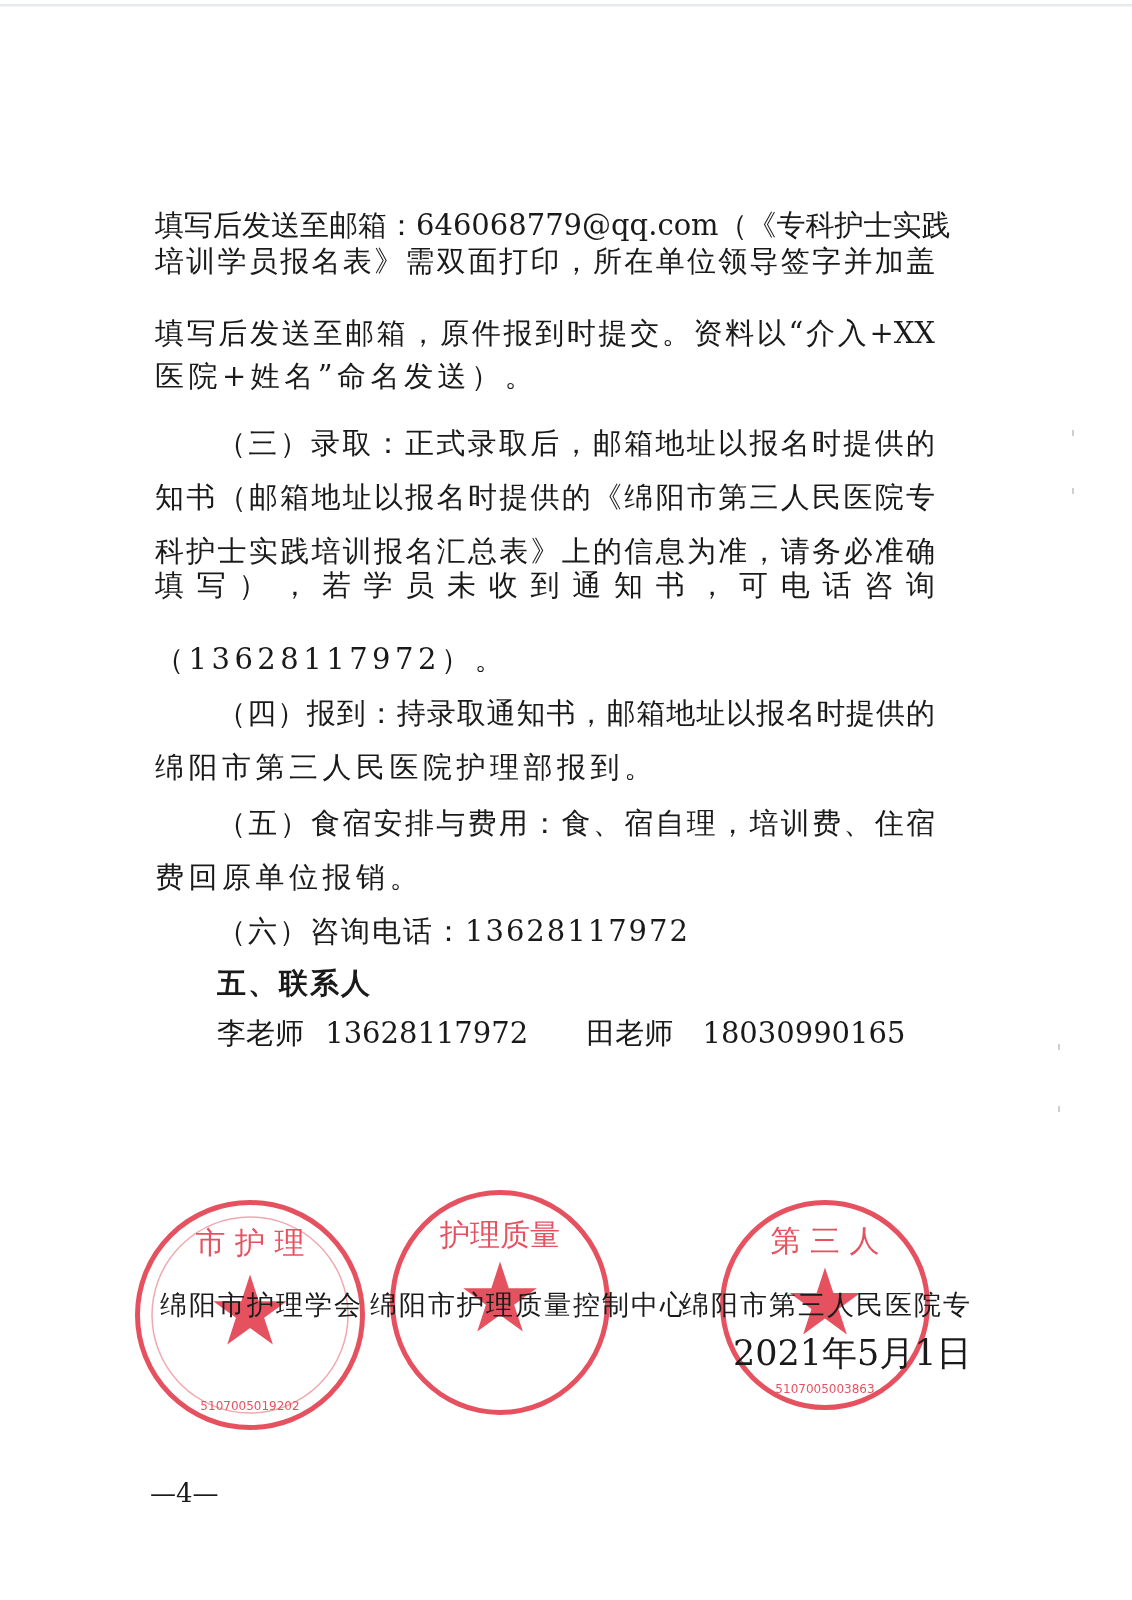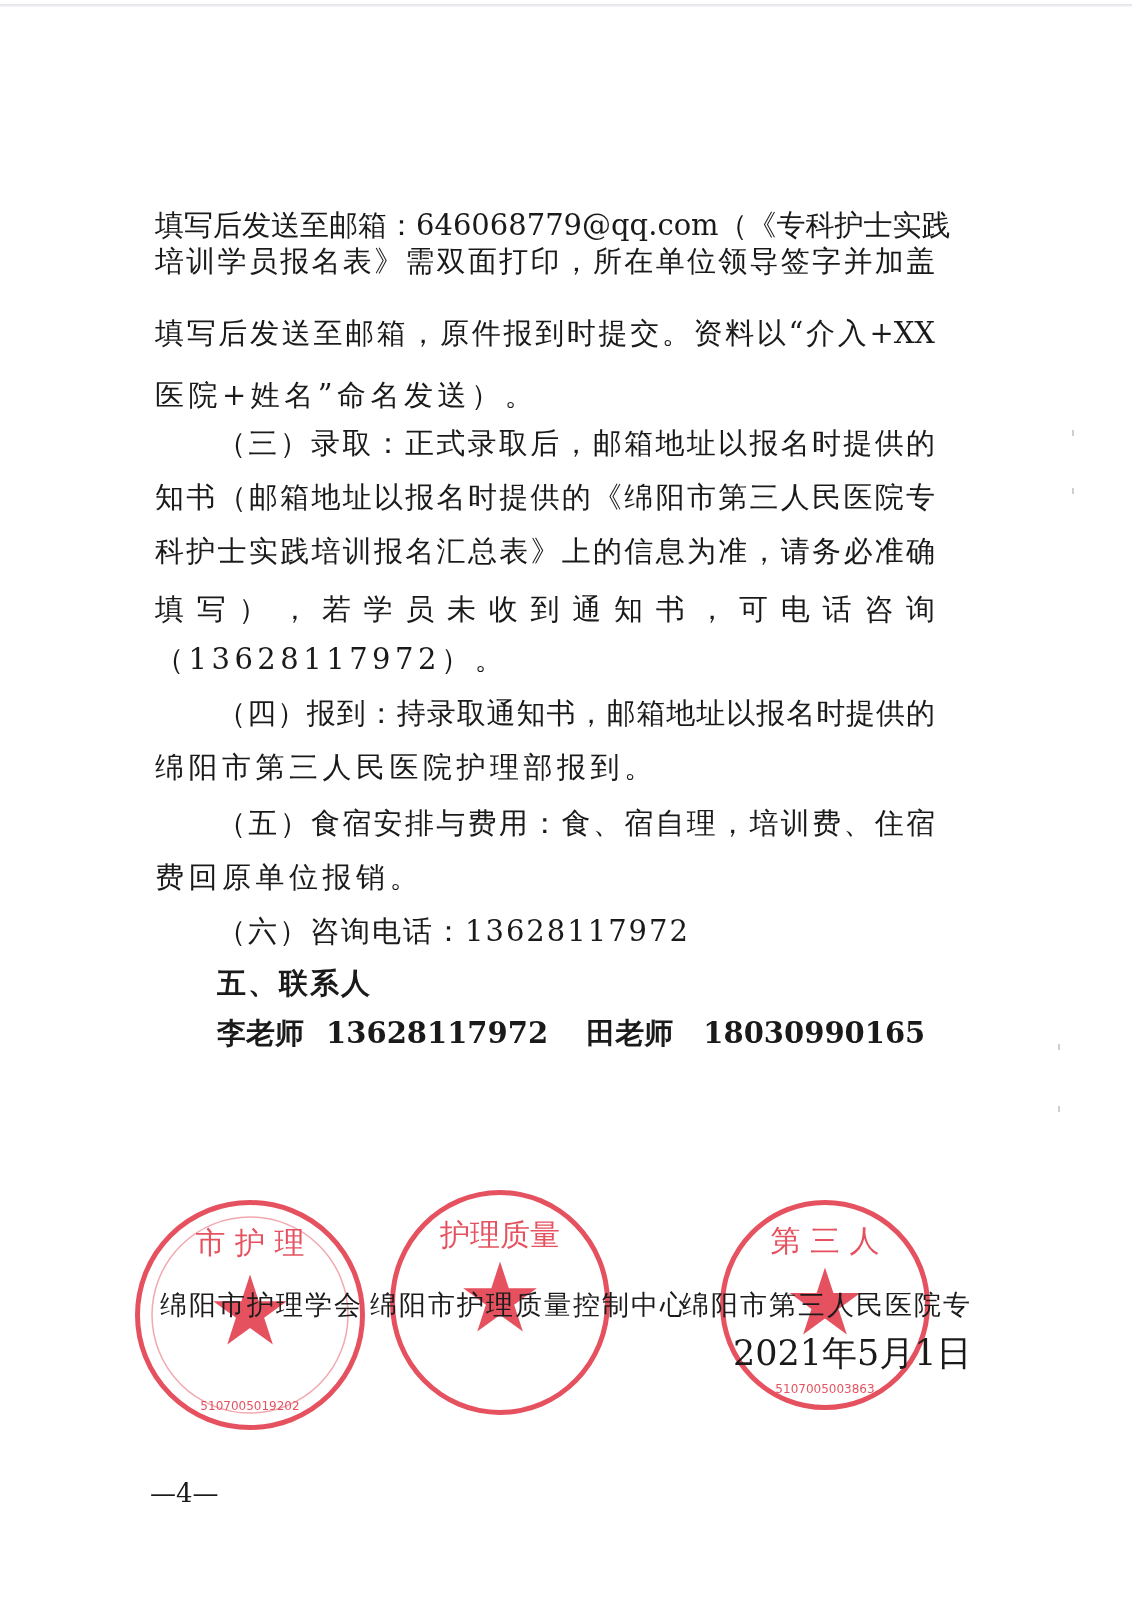--- a/index.html
+++ b/index.html
@@ -14,21 +14,21 @@
   .page { position: absolute; left: 155px; top: 205px; width: 780px; }
   .line {
     position: absolute; left: 0; font-size: 29px; letter-spacing: 4.5px; white-space: nowrap;
     line-height: 40px;
   }
   .line.indent { left: 62px; }
   .justify { width: 780px; text-align: justify; text-align-last: justify; letter-spacing: 0; }
   .justify.indent { width: 718px; }
   .heading { font-family: "DejaVu Sans", "Liberation Sans", sans-serif; font-weight: bold; letter-spacing: 2px; }
   .contacts { position: absolute; left: 62px; font-size: 29px; line-height: 40px; white-space: nowrap; }
-  .contacts span { display: inline-block; font-weight: bold; }
+  .contacts span { display: inline-block; }
   .c1 { width: 360px; }
 
   .stamp { position: absolute; border-radius: 50%; border: 5px solid #e23a4a; opacity: 0.88; }
   .stamp svg { position: absolute; left: 0; top: 0; width: 100%; height: 100%; }
   .stamp-star { position: absolute; color: #e23a4a; text-align: center; line-height: 1; }
 
   .signatures {
     position: absolute; top: 1275px; left: 160px; font-size: 27px; letter-spacing: 2px;
     font-family: "DejaVu Sans", "Liberation Sans", sans-serif; white-space: nowrap; color: #1b1b1b;
   }
@@ -45,26 +45,26 @@
 </style>
 </head>
 <body>
 
 <div class="top-edge"></div>
 
 <div class="page">
   <div class="line justify" style="top:0px">填写后发送至邮箱：646068779@qq.com（《专科护士实践</div>
   <div class="line justify" style="top:36px">培训学员报名表》需双面打印，所在单位领导签字并加盖</div>
   <div class="line justify" style="top:108px">填写后发送至邮箱，原件报到时提交。资料以“介入+XX</div>
-  <div class="line" style="top:170px">医院+姓名”命名发送）。</div>
+  <div class="line" style="top:151px">医院+姓名”命名发送）。</div>
 
   <div class="line indent justify" style="top:218px">（三）录取：正式录取后，邮箱地址以报名时提供的</div>
   <div class="line justify" style="top:272px">知书（邮箱地址以报名时提供的《绵阳市第三人民医院专</div>
   <div class="line justify" style="top:326px">科护士实践培训报名汇总表》上的信息为准，请务必准确</div>
-  <div class="line justify" style="top:384px">填写），若学员未收到通知书，可电话咨询</div>
+  <div class="line justify" style="top:360px">填写），若学员未收到通知书，可电话咨询</div>
   <div class="line" style="top:434px">（13628117972）。</div>
 
   <div class="line indent justify" style="top:488px">（四）报到：持录取通知书，邮箱地址以报名时提供的</div>
   <div class="line" style="top:542px">绵阳市第三人民医院护理部报到。</div>
 
   <div class="line indent justify" style="top:598px">（五）食宿安排与费用：食、宿自理，培训费、住宿</div>
   <div class="line" style="top:652px">费回原单位报销。</div>
 
   <div class="line indent" style="top:706px; letter-spacing:2px">（六）咨询电话：13628117972</div>
 

